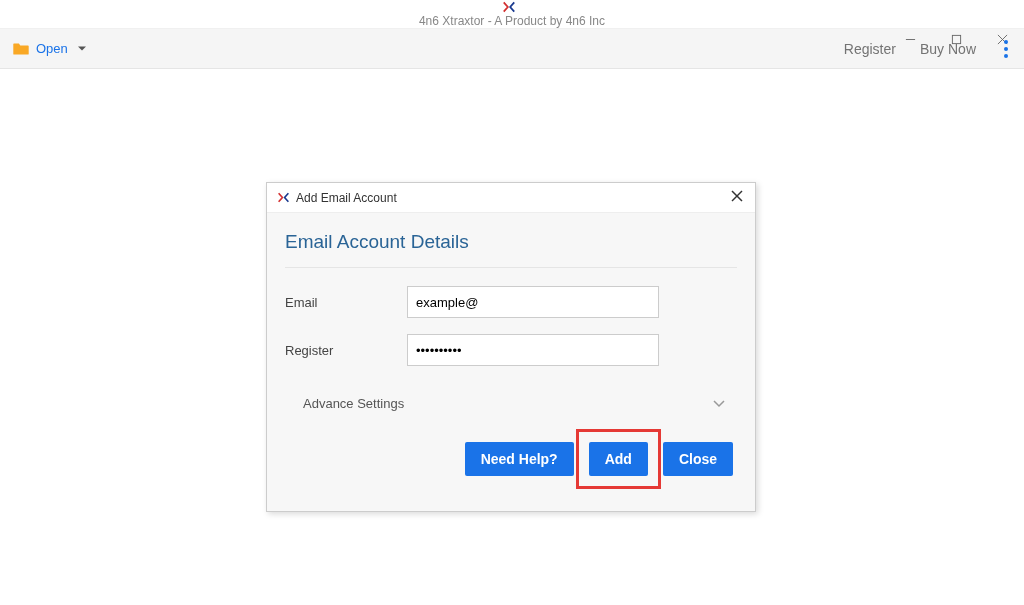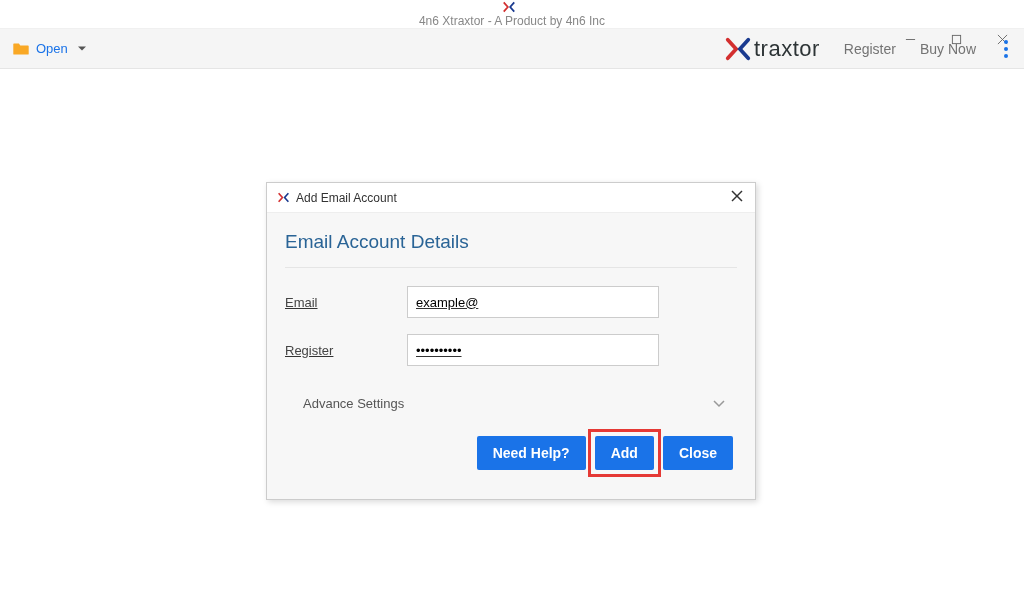--- a/index.html
+++ b/index.html
@@ -25,28 +25,28 @@
     .more-dots { display: flex; flex-direction: column; gap: 3px; cursor: pointer; padding: 4px; }
     .more-dots span { width: 4px; height: 4px; background: #1a73e8; border-radius: 50%; }
 
     
     .dialog { position: absolute; left: 266px; top: 182px; width: 490px; background: #fff; border: 1px solid #ccc; box-shadow: 2px 2px 6px rgba(0,0,0,0.15); }
     .dialog-head { height: 30px; display: flex; align-items: center; padding: 0 10px; border-bottom: 1px solid #eee; }
     .dialog-head .title { font-size: 12px; margin-left: 6px; color: #333; }
     .dialog-close { margin-left: auto; cursor: pointer; padding: 2px; }
     .dialog-body { background: #f7f7f7; padding: 18px 18px 16px 18px; }
     .section-title { color: #2a6496; font-size: 19px; font-weight: 400; padding-bottom: 14px; border-bottom: 1px solid #e5e5e5; margin-bottom: 18px; }
-    .form-row { display: flex; align-items: center; margin-bottom: 16px; text-decoration: underline; }
+    .form-row { display: flex; align-items: center; margin-bottom: 16px; }
     .form-row label { width: 122px; color: #444; font-size: 13px; }
     .form-row input { width: 252px; height: 32px; border: 1px solid #ccc; padding: 0 8px; font-size: 13px; background: #fff; }
     .adv-row { display: flex; align-items: center; padding: 14px 12px 18px 18px; color: #555; font-size: 13px; cursor: pointer; }
     .adv-chevron { margin-left: auto; color: #999; }
     .dialog-footer { display: flex; justify-content: flex-end; gap: 2px; padding: 0 4px 6px 4px; align-items: center; }
     .btn { background: #1a73e8; color: #fff; border: none; height: 34px; padding: 0 16px; font-size: 14px; font-weight: 600; cursor: pointer; border-radius: 2px; }
-    .add-wrap { border: 3px solid #e53935; padding: 4px; }
+    .add-wrap { border: 3px solid #e53935; padding: 10px; }
 
     .x-logo { display: inline-flex; }
   </style>
 </head>
 <body>
 
 <div class="titlebar">
   <span class="app-icon x-logo">
     <svg viewBox="0 0 24 24" width="14" height="14">
         <path d="M3 4 L10 12 L3 20" stroke="#d32f2f" stroke-width="3" fill="none"></path>
@@ -78,29 +78,20 @@
   <div class="open-btn">
     <svg class="folder-icon" viewBox="0 0 24 20">
         <path d="M1 3 L1 17 Q1 18 2 18 L22 18 Q23 18 23 17 L23 6 Q23 5 22 5 L11 5 L9 2 L2 2 Q1 2 1 3 Z" fill="#f9a825"></path>
       </svg>
     <span>Open</span>
     <svg class="caret-down" viewBox="0 0 10 6">
         <path d="M0 0 L5 5 L10 0 Z" fill="#555"></path>
       </svg>
   </div>
   <div class="toolbar-right">
-    <div class="brand">
-      <span class="x-logo">
-        <svg viewBox="0 0 30 30" width="28" height="28">
-            <path d="M4 5 L13 15 L4 25" stroke="#d32f2f" stroke-width="4" fill="none" stroke-linecap="round"></path>
-            <path d="M26 5 L17 15 L26 25" stroke="#1a3a8f" stroke-width="4" fill="none" stroke-linecap="round"></path>
-          </svg>
-      </span>
-      <span class="brand-text">traxtor</span>
-    </div>
     <span class="reg-link">Register</span>
     <span class="buy-link">Buy Now</span>
     <div class="more-dots">
         <span></span>
         <span></span>
         <span></span>
       </div>
   </div>
 </div>
 

